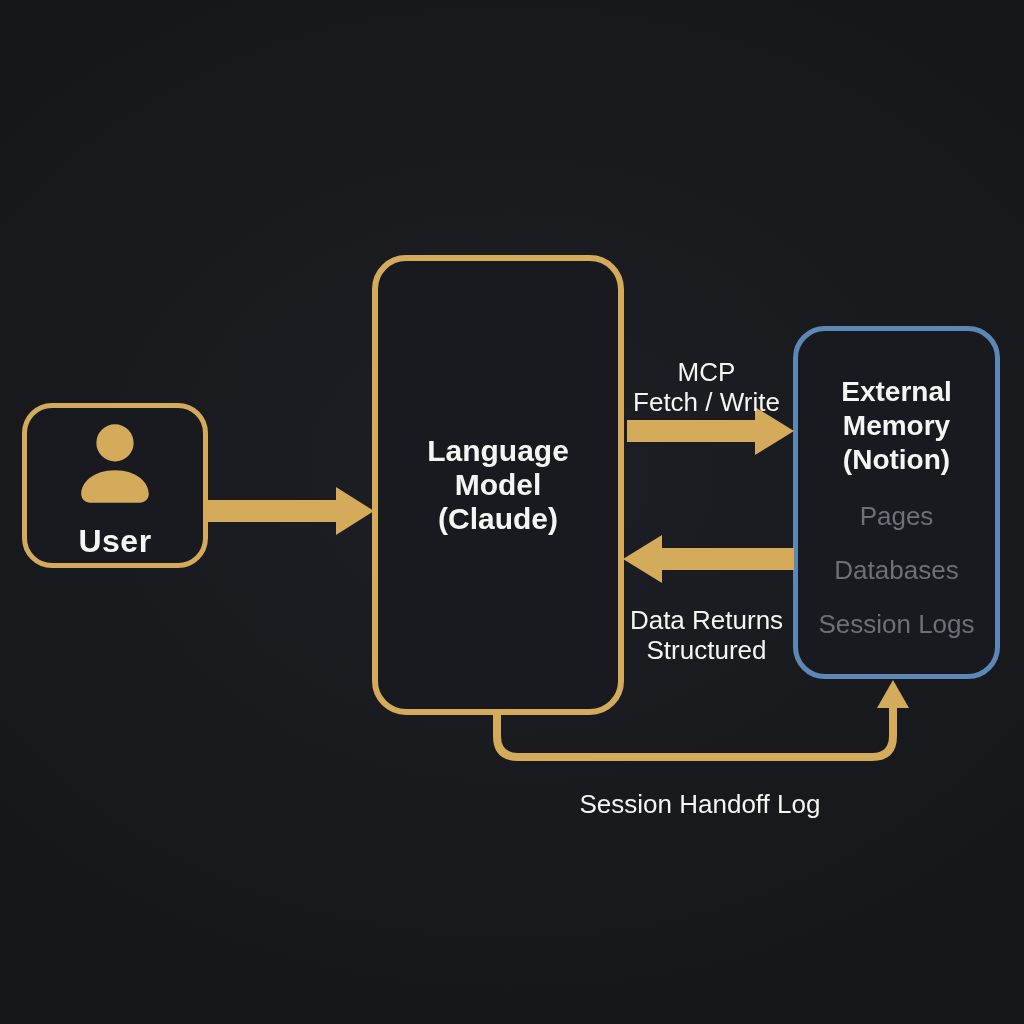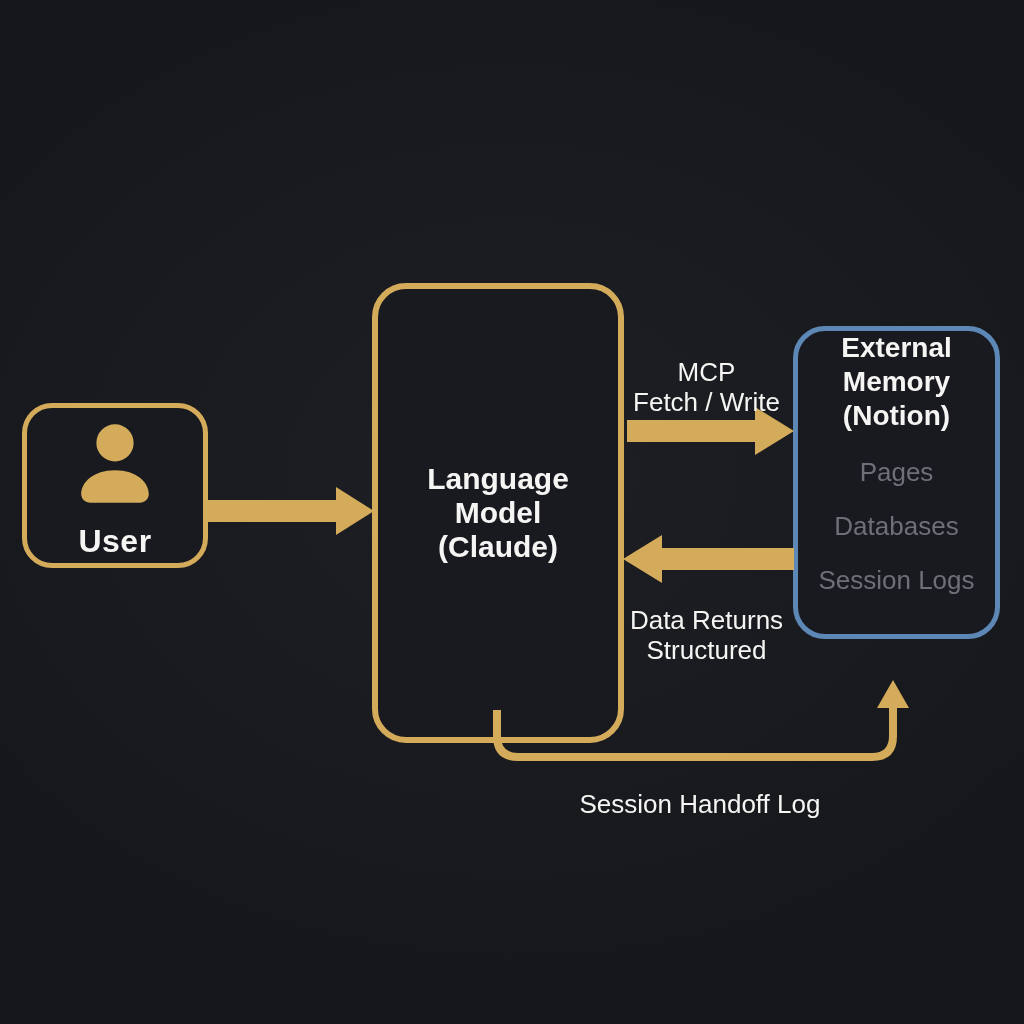--- a/index.html
+++ b/index.html
@@ -21,27 +21,27 @@
     justify-content:center;
   }
   .node-user .icon-wrap { width:104px; height:104px; margin-top:2px; }
   .node-user .icon-wrap svg { width:100%; height:100%; display:block; }
   .node-user .node-title { font-size:32px; font-weight:bold; margin-top:6px; letter-spacing:0.5px; }
 
   .node-lm {
     left:372px; top:255px; width:252px; height:460px;
     border:6px solid var(--gold); border-radius:34px;
     justify-content:center;
-    margin-top:28px;
   }
   .node-lm .line { font-size:30px; font-weight:bold; line-height:34px; text-align:center; }
 
   .node-em {
-    left:793px; top:326px; width:207px; height:313px;
+    left:793px; top:326px; width:207px; height:353px;
     border:5px solid var(--blue); border-radius:32px;
+    padding-top:44px;
   }
   .node-em .line { font-size:28px; font-weight:bold; line-height:34px; text-align:center; }
   .node-em .em-items { margin-top:24px; display:flex; flex-direction:column; align-items:center; }
   .node-em .em-item { font-size:26px; line-height:30px; color:var(--text-muted); margin-bottom:24px; text-align:center; }
 
   .edges { position:absolute; left:0; top:0; width:1024px; height:1024px; pointer-events:none; }
 
   .edge-label {
     position:absolute; color:var(--text-primary); font-size:26px; line-height:30px;
     text-align:center; white-space:nowrap;margin-top:16px;

